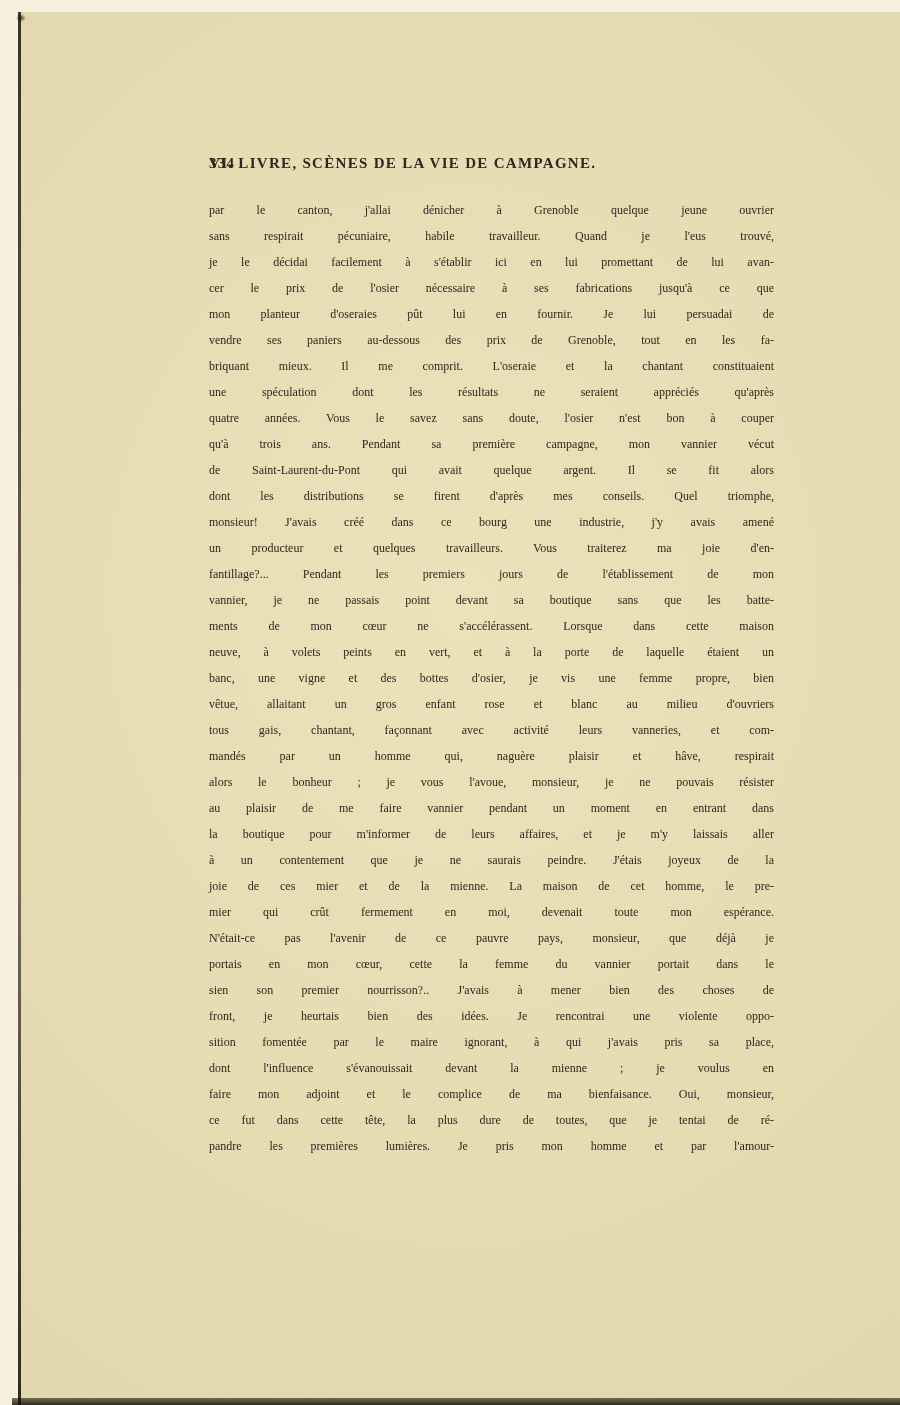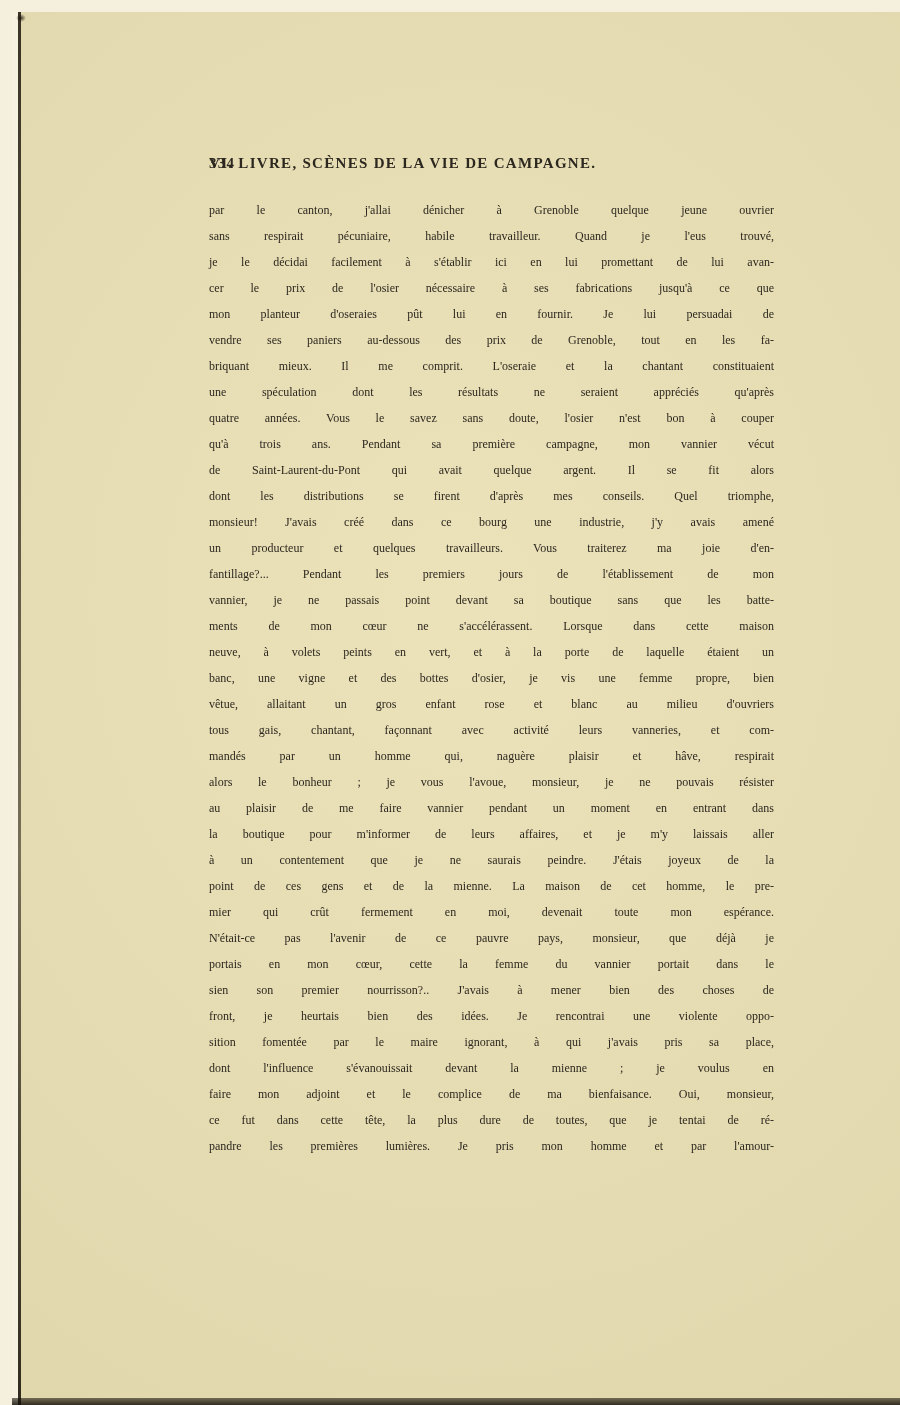--- a/index.html
+++ b/index.html
@@ -123,21 +123,21 @@
         <div class="text-line">ments de mon cœur ne s'accélérassent. Lorsque dans cette maison</div>
         <div class="text-line">neuve, à volets peints en vert, et à la porte de laquelle étaient un</div>
         <div class="text-line">banc, une vigne et des bottes d'osier, je vis une femme propre, bien</div>
         <div class="text-line">vêtue, allaitant un gros enfant rose et blanc au milieu d'ouvriers</div>
         <div class="text-line">tous gais, chantant, façonnant avec activité leurs vanneries, et com-</div>
         <div class="text-line">mandés par un homme qui, naguère plaisir et hâve, respirait</div>
         <div class="text-line">alors le bonheur ; je vous l'avoue, monsieur, je ne pouvais résister</div>
         <div class="text-line">au plaisir de me faire vannier pendant un moment en entrant dans</div>
         <div class="text-line">la boutique pour m'informer de leurs affaires, et je m'y laissais aller</div>
         <div class="text-line">à un contentement que je ne saurais peindre. J'étais joyeux de la</div>
-        <div class="text-line">point de ces gens et de la mienne. La maison de cet homme, le pre-</div>
+        <div class="text-line">joie de ces mier et de la mienne. La maison de cet homme, le pre-</div>
         <div class="text-line">mier qui crût fermement en moi, devenait toute mon espérance.</div>
         <div class="text-line">N'était-ce pas l'avenir de ce pauvre pays, monsieur, que déjà je</div>
         <div class="text-line">portais en mon cœur, cette la femme du vannier portait dans le</div>
         <div class="text-line">sien son premier nourrisson?.. J'avais à mener bien des choses de</div>
         <div class="text-line">front, je heurtais bien des idées. Je rencontrai une violente oppo-</div>
         <div class="text-line">sition fomentée par le maire ignorant, à qui j'avais pris sa place,</div>
         <div class="text-line">dont l'influence s'évanouissait devant la mienne ; je voulus en</div>
         <div class="text-line">faire mon adjoint et le complice de ma bienfaisance. Oui, monsieur,</div>
         <div class="text-line">ce fut dans cette tête, la plus dure de toutes, que je tentai de ré-</div>
         <div class="text-line">pandre les premières lumières. Je pris mon homme et par l'amour-</div>

